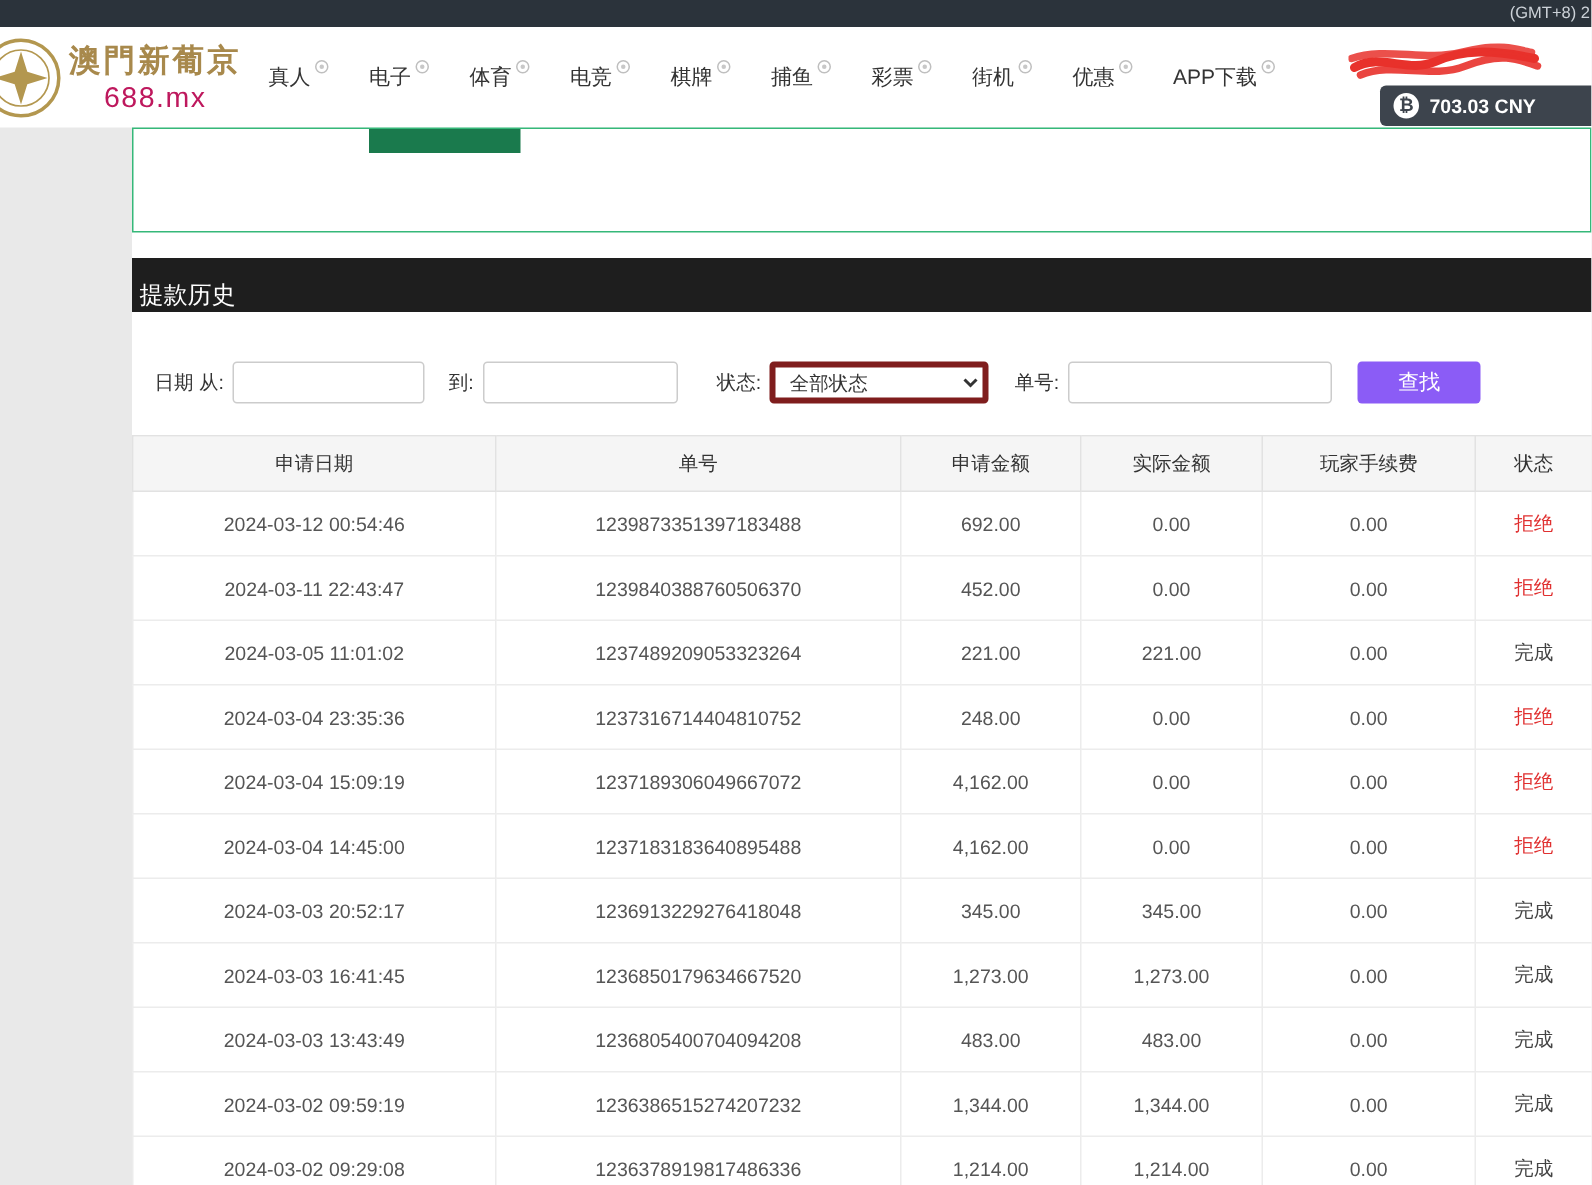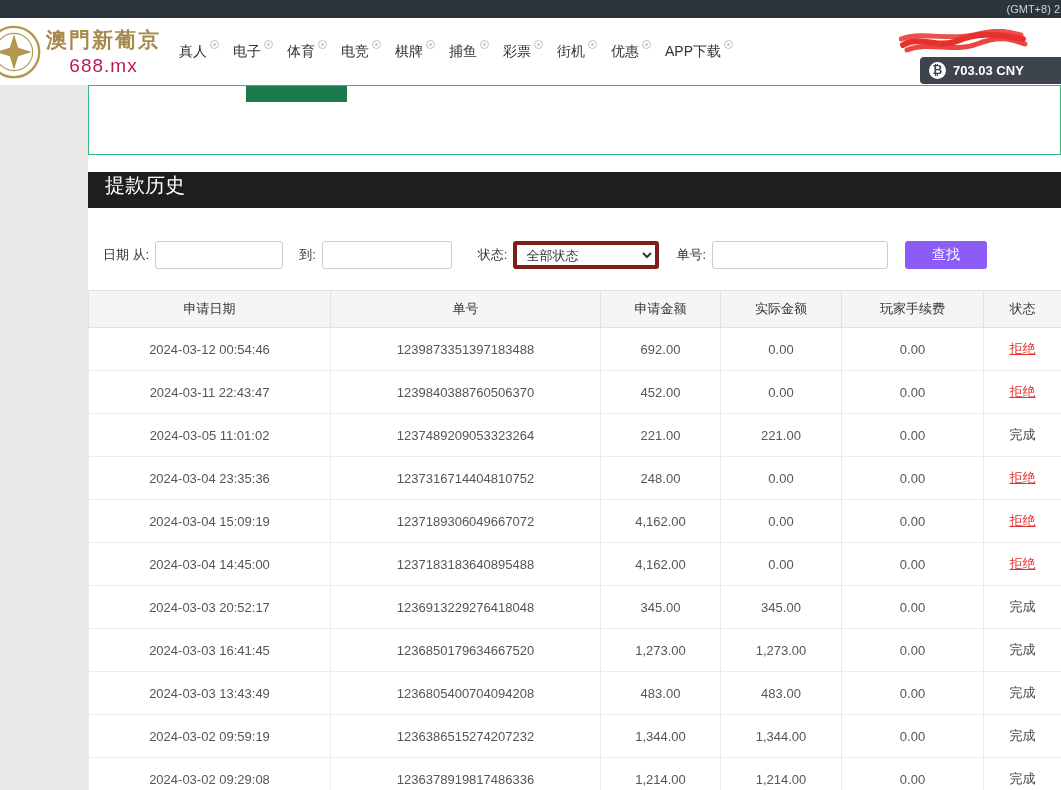--- a/index.html
+++ b/index.html
@@ -12,21 +12,21 @@
 
   
   .header { height:67px; background:#fff; position:relative; display:flex; align-items:center; }
   .logo { display:flex; align-items:center; margin-left:-14px; cursor:pointer; }
   .emblem { width:56px; height:56px; flex:0 0 auto; }
   .logo-text { margin-left:4px; text-align:center; }
   .logo-title { font-family:"Liberation Serif", serif; font-weight:bold; font-size:21px;
                 color:#a8894c; letter-spacing:2px; white-space:nowrap; }
   .logo-domain { font-size:19px; color:#be185d; margin-top:1px; letter-spacing:1px; }
 
-  .nav { display:flex; gap:14px; margin-left:18px; align-items:center; }
+  .nav { display:flex; gap:27px; margin-left:18px; align-items:center; }
   .nav-item { display:flex; align-items:flex-start; font-size:14px; color:#333;
               text-decoration:none; cursor:pointer; white-space:nowrap; }
   .nav-badge { width:9px; height:9px; border:1px solid #bfbfbf; border-radius:50%;
                margin-left:3px; margin-top:-3px; position:relative; }
   .nav-badge::after { content:""; position:absolute; left:2px; top:2px; width:3px; height:3px;
                       border-radius:50%; background:#c8c8c8; }
 
   .scribble { position:absolute; right:32px; top:11px; }
   .balance { position:absolute; right:0; top:39px; height:27px; min-width:141px;
              background:#3d444d; color:#fff; display:flex; align-items:center; gap:7px;
@@ -35,22 +35,22 @@
   .coin { width:17px; height:17px; border-radius:50%; background:#fff; color:#3d444d;
           font-size:12px; line-height:17px; text-align:center; font-weight:bold; flex:0 0 auto; }
 
   
   .main { margin-left:88px; width:973px; background:#fff; height:705px; position:relative; }
 
   .green-box { height:70px; border:1px solid #35b879; position:relative; }
   .btn-dark-green { position:absolute; left:157px; top:0; width:101px; height:16px;
                     background:#1a7a4d; border:none; cursor:pointer; }
 
-  .section-bar { height:36px; background:#1e1e1e; color:#fff; font-size:20px;
-                 display:flex; align-items:flex-start; padding-left:17px; margin-top:17px; }
+  .section-bar { height:36px; background:#1e1e1e; color:#fff; font-size:16px;
+                 display:flex; align-items:flex-end; padding-left:5px; margin-top:17px; }
 
   .filters { margin-top:33px; display:flex; align-items:center; font-size:13px; color:#333;
              padding-left:15px; white-space:nowrap; }
   .filters .lbl { margin-right:6px; }
   .filters input[type="text"] { height:28px; border:1px solid #ccc; border-radius:3px;
                                 padding:0 8px; font-size:13px; font-family:inherit; }
   .inp-from { width:128px; }
   .inp-to   { width:130px; }
   .lbl-to   { margin-left:16px; }
   .lbl-status { margin-left:26px; }
@@ -61,21 +61,21 @@
   .search-btn { margin-left:17px; width:82px; height:28px; background:#8b5cf6; color:#fff;
                 border:none; border-radius:3px; font-size:14px; font-family:inherit; cursor:pointer; }
 
   
   .wd-table { margin-top:21px; border-collapse:collapse; table-layout:fixed; width:973px;
               font-size:13px; }
   .wd-table th { background:#f5f5f5; height:37px; font-weight:normal; color:#333;
                  border:1px solid #e2e2e2; text-align:center; }
   .wd-table td { height:43px; text-align:center; color:#555; border:1px solid #ececec;
                  background:#fff; overflow:hidden; }
-  .status-rejected  { color:#e03030 !important;text-decoration:underline; }
+  .status-rejected  { color:#e03030 !important; }
   .status-completed { color:#444 !important; }
 </style>
 </head>
 <body>
 
 <div class="topbar">
   <span>(GMT+8) 2</span>
 </div>
 
 <header class="header">

